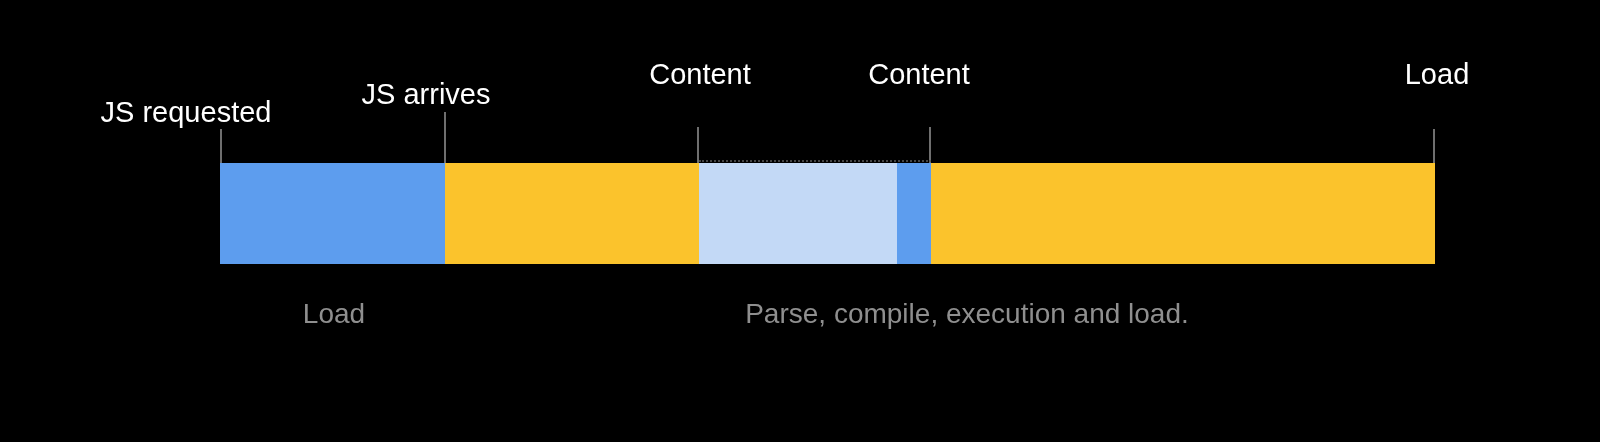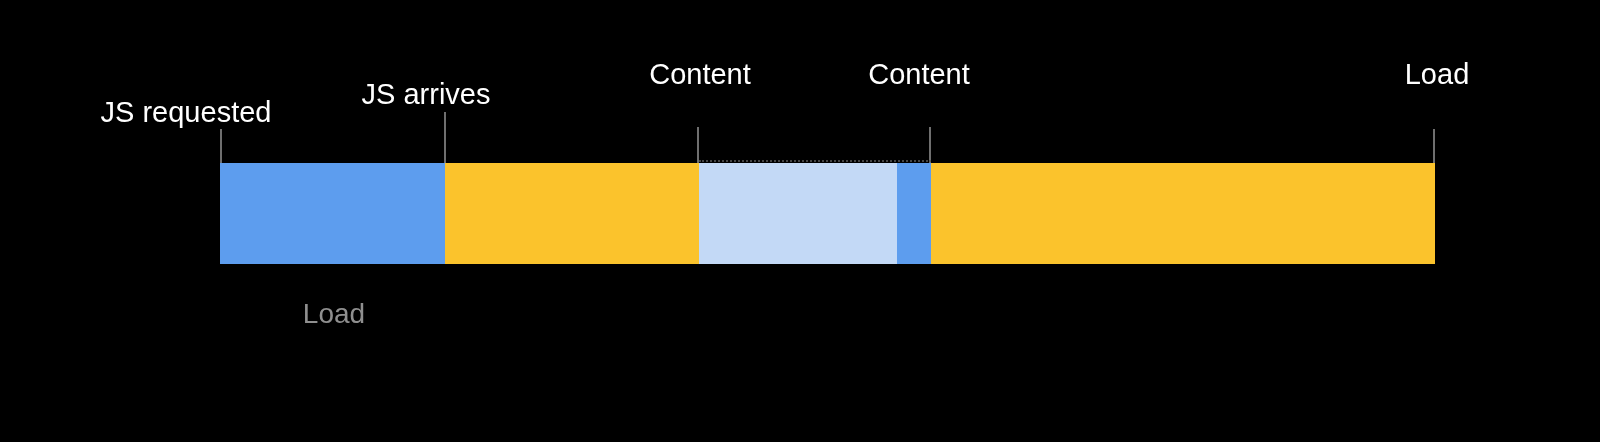--- a/index.html
+++ b/index.html
@@ -105,14 +105,15 @@
     <div class="seg" style="left: 0px; width: 225px; background-color: rgb(93, 157, 238);"></div>
     <div class="seg" style="left: 225px; width: 254px; background-color: rgb(251, 195, 44);"></div>
     <div class="seg" style="left: 479px; width: 198px; background-color: rgb(195, 217, 246);"></div>
     <div class="seg" style="left: 677px; width: 34px; background-color: rgb(93, 157, 238);"></div>
     <div class="seg" style="left: 711px; width: 504px; background-color: rgb(251, 195, 44);"></div>
   </div>
 
   <div class="dotted-line"></div>
 
   <div class="phase-label" style="left:334px">Load</div>
+  <div class="phase-label" style="left:967px">Parse, compile, execution and load.</div>
 
 </div>
 
 </body></html>

